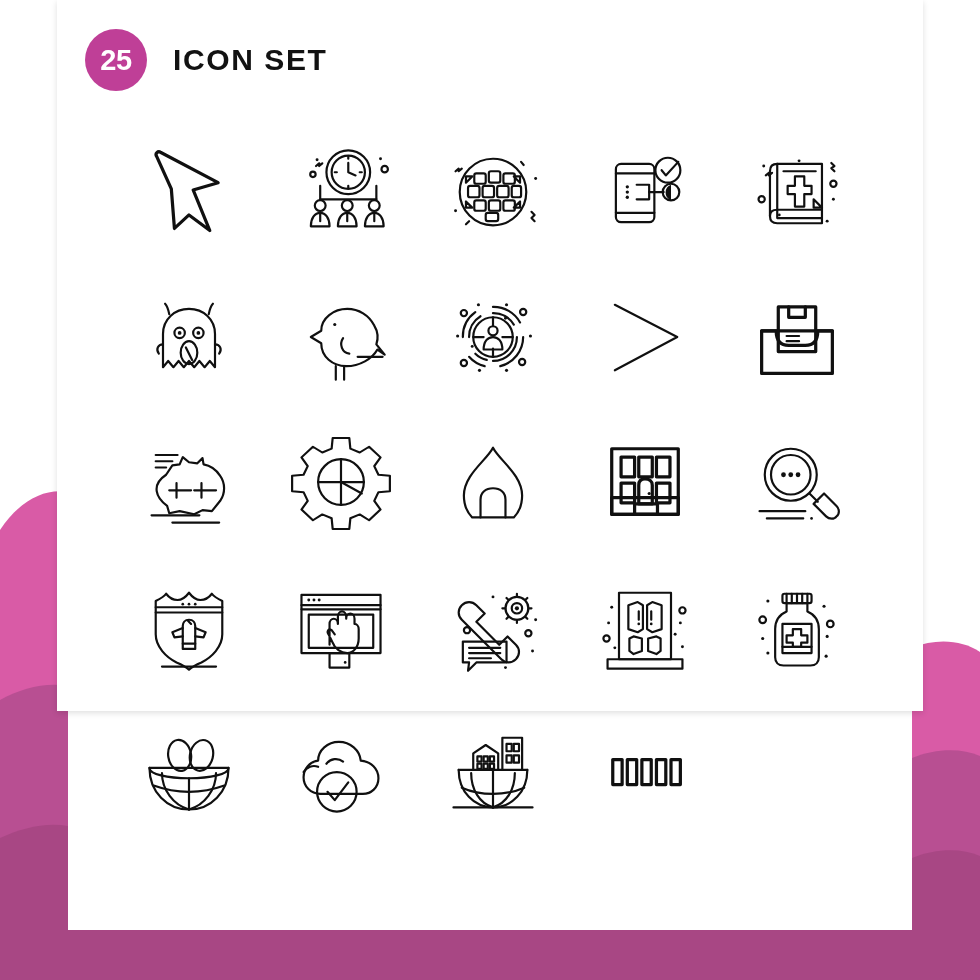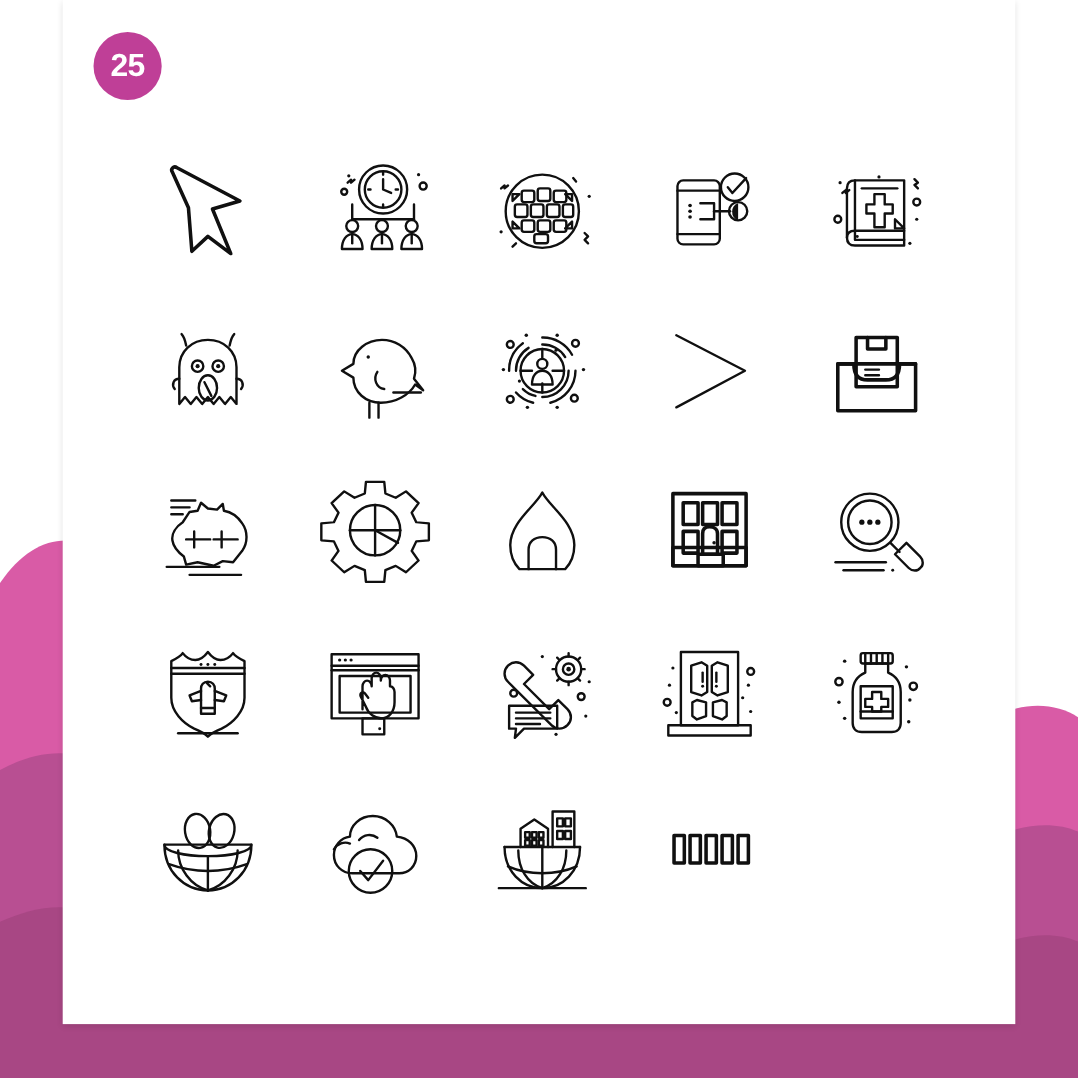--- a/index.html
+++ b/index.html
@@ -30,21 +30,21 @@
     height: 980px;
     pointer-events: none;
   }
 
   
   .card {
     position: absolute;
     left: 57px;
     top: 0px;
     width: 866px;
-    height: 931px;
+    height: 711px;
     background: #ffffff;
     box-shadow: 0 2px 6px rgba(0,0,0,0.13);
     z-index: 5;
   }
 
   
   .header {
     position: absolute;
     left: 0;
     top: 0;
@@ -141,20 +141,21 @@
 
     <path d="M912,858 C936,848 962,848 980,856 L980,980 L912,980 Z" fill="#a84784"></path>
 
     <path d="M0,930 L980,930 L980,980 L0,980 Z" fill="#a84784"></path>
   </svg>
 
   <div class="card">
 
     <div class="header">
       <div class="count-badge">25</div>
+      <div class="set-title">ICON SET</div>
     </div>
 
     <div class="icon-grid">
 
       <div class="icon-cell">
         <svg viewBox="0 0 100 100">
           <path class="ln-thick" d="M19,17 C17,14 20,11 23,13 L78,42 L54,49 L70,88 L50,73 L36,86 L33,48 Z"></path>
         </svg>
       </div>
 

